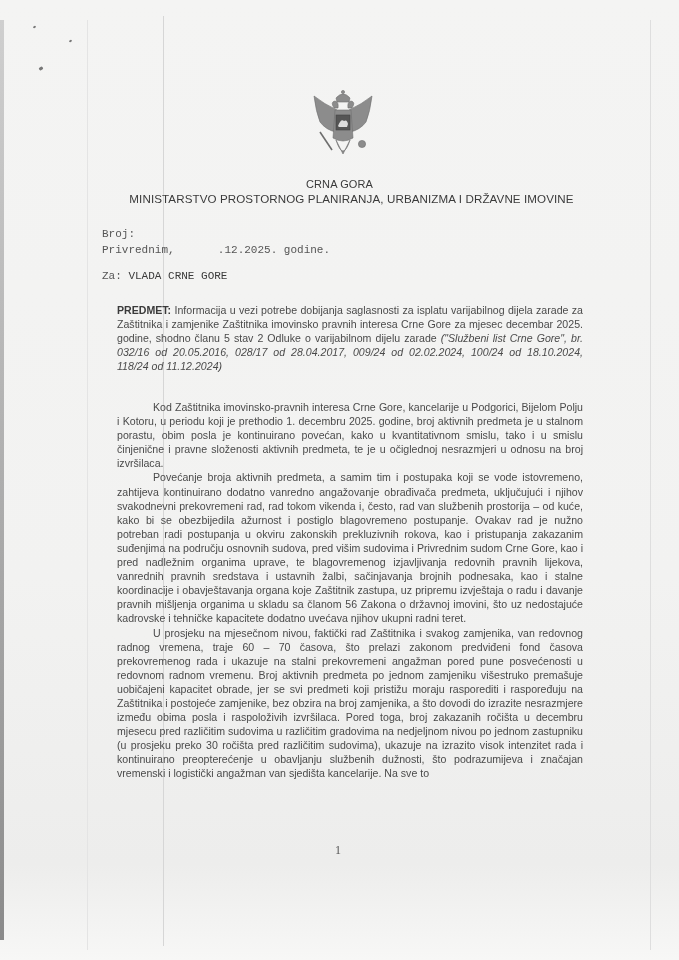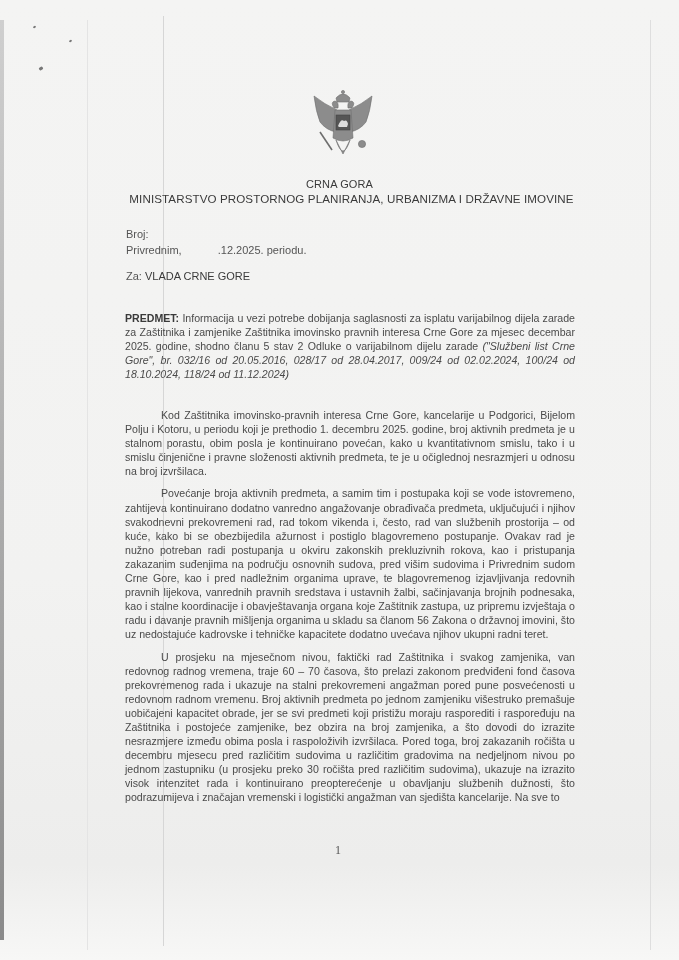--- a/index.html
+++ b/index.html
@@ -49,36 +49,37 @@
       left: 0; width: 679px;
       text-align: center;
       font-size: 11.5px;
       color: #3a3a3a;
       letter-spacing: 0.1px;
     }
     .hdr.country { top: 178px; font-size: 11px; }
     .hdr.ministry { top: 192px; left: 12px; font-size: 11.6px; }
     .line {
       position: absolute;
-      left: 126px;
+      left: 102px;
       font-size: 11px;
       color: #555;
       white-space: nowrap;
+      font-family: Liberation Mono, monospace;
     }
     .body-text {
       position: absolute;
       left: 117px;
       width: 466px;
       font-size: 10.6px;
       line-height: 14.1px;
       color: #4a4a4a;
       text-align: justify;
     }
     .body-text p {
-      margin: 8px;
+      margin: 0;
       text-align: justify;
       text-align-last: left;
     }
     .indent { text-indent: 36px; }
     .bold { font-weight: bold; color: #3a3a3a; }
     .it { font-style: italic; }
     .page-num {
       position: absolute;
       left: 335px; top: 843px;
       font-family: "Liberation Serif", serif;
@@ -123,21 +124,21 @@
     <path d="M28 38 Q31 30 34 33 Q37 31 38 36 L37 39 L29 39 Z" fill="#dcdcdc"></path>
   </svg>
 
   <div class="hdr country">CRNA GORA</div>
   <div class="hdr ministry">MINISTARSTVO PROSTORNOG PLANIRANJA, URBANIZMA I DRŽAVNE IMOVINE</div>
 
   <div class="line" style="top:228px;">Broj:</div>
   <div class="line" style="top:244px;">
     <span>Privrednim,</span>
     <span style="display:inline-block; width:30px;"></span>
-    <span>.12.2025. periodu.</span>
+    <span>.12.2025. godine.</span>
   </div>
   <div class="line" style="top:270px;">
     <span>Za:</span>
     <span style="color:#3a3a3a;">VLADA CRNE GORE</span>
   </div>
 
   <div class="body-text" style="top:303px;">
     <p>
       <span class="bold">PREDMET:</span>
       <span>Informacija u vezi potrebe dobijanja saglasnosti za isplatu varijabilnog dijela zarade za Zaštitnika i zamjenike Zaštitnika imovinsko pravnih interesa Crne Gore za mjesec decembar 2025. godine, shodno članu 5 stav 2 Odluke o varijabilnom dijelu zarade </span><span class="it">("Službeni list Crne Gore", br. 032/16 od 20.05.2016, 028/17 od 28.04.2017, 009/24 od 02.02.2024, 100/24 od 18.10.2024, 118/24 od 11.12.2024)</span>

